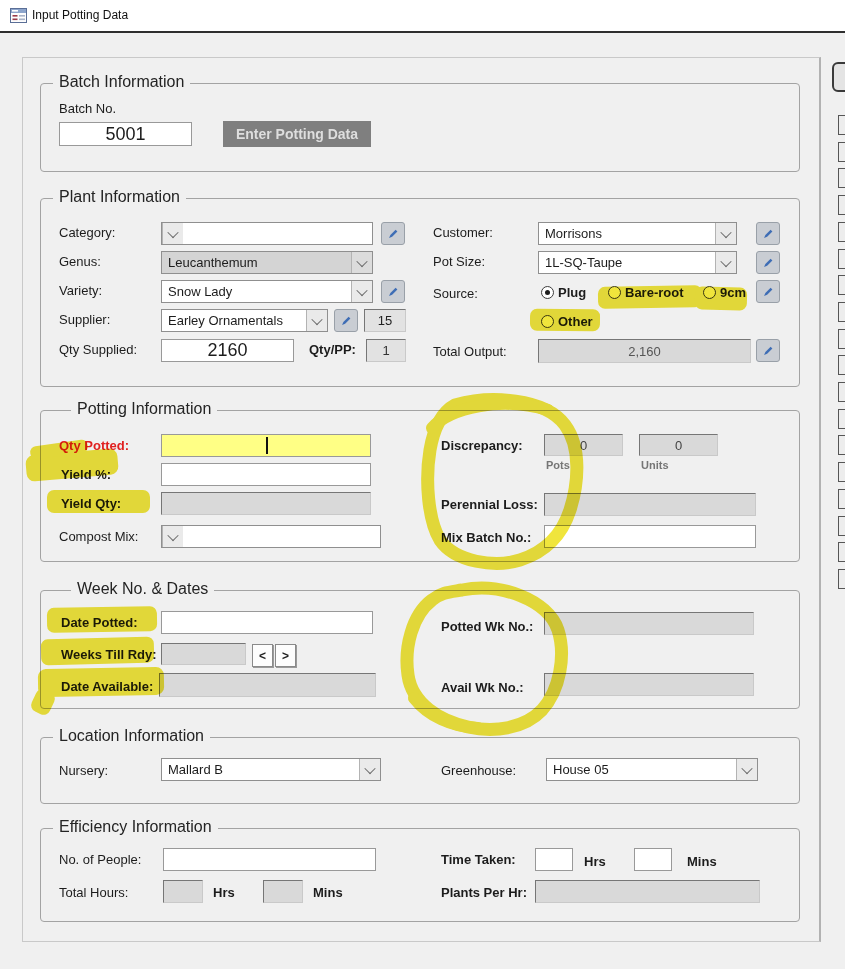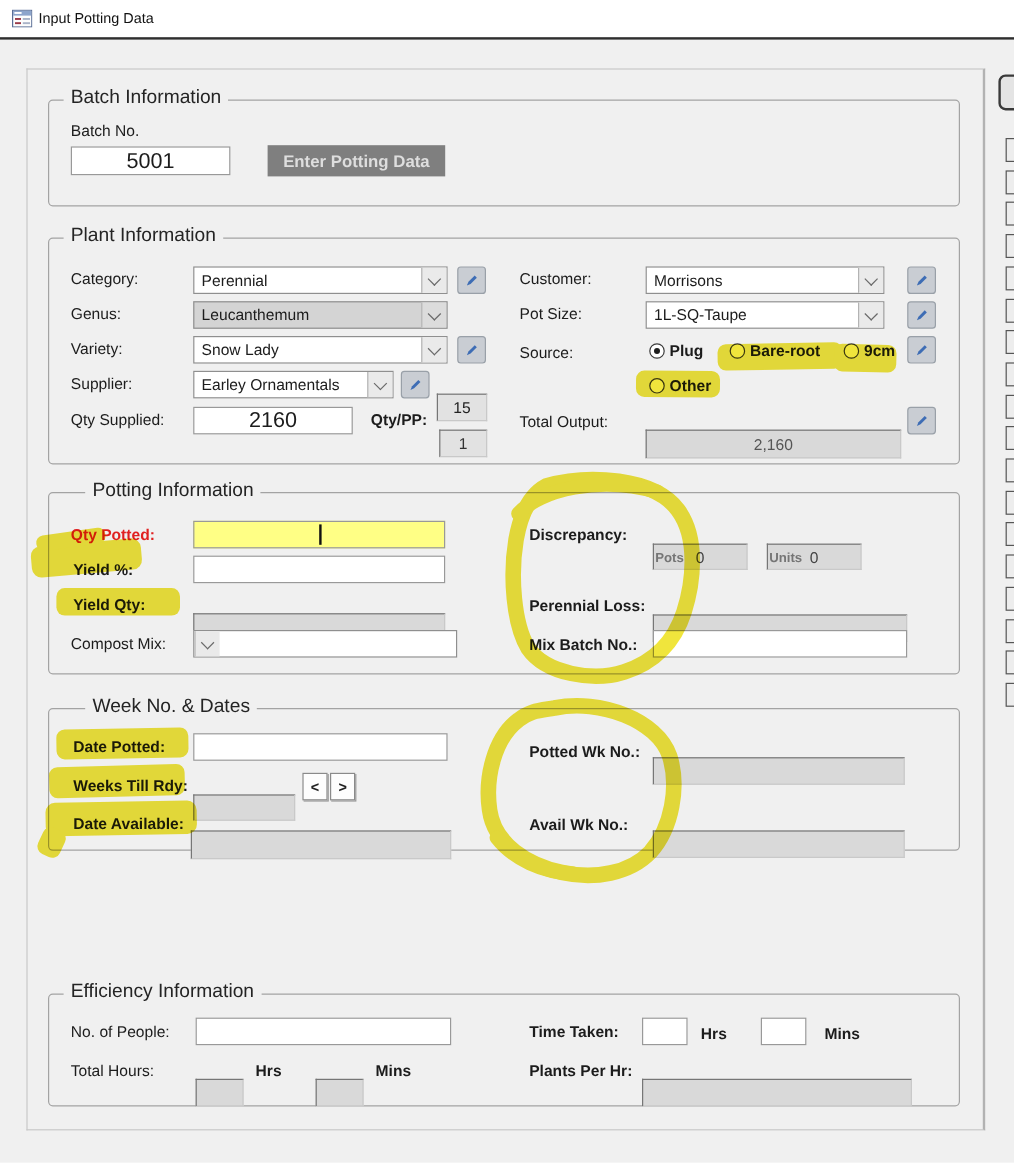--- a/index.html
+++ b/index.html
@@ -20,21 +20,21 @@
   
   .lbl { position:absolute; font-size:13px; color:#1c1c1c; white-space:nowrap; }
   .b { font-weight:600; }
   .red { color:#e02020; font-weight:600; }
   .cap { position:absolute; font-size:11px; font-weight:600; color:#757575; white-space:nowrap; }
   
   .inp { position:absolute; background:#fff; border:1px solid #999; font-size:18px;
          display:flex; align-items:center; padding:0 6px; box-sizing:border-box; }
   .ctr { justify-content:center; padding:0; }
   .gray { position:absolute; background:#d9d9d9; border:1px solid; border-color:#767676 #c9c9c9 #c9c9c9 #767676;
-          font-size:13px; color:#4c4c4c; display:flex; align-items:center; padding:0 6px; box-sizing:border-box;margin-top:19px; }
+          font-size:13px; color:#4c4c4c; display:flex; align-items:center; padding:0 6px; box-sizing:border-box; }
   .yellowfield { background:#ffff85; }
   
   .combo { position:absolute; background:#fff; border:1px solid #8f8f8f; box-sizing:border-box;
            display:flex; align-items:stretch; font-size:13px; }
   .combo .val { flex:1; display:flex; align-items:center; padding:0 6px; overflow:hidden; white-space:nowrap; }
   .combo .arrow { width:20px; border-left:1px solid #b3b3b3; background:#eaeaea; display:flex; align-items:center; justify-content:center; }
   .combo.disabled { background:#d4d4d4;text-align:center; }
   .combo.disabled .arrow { background:#dcdcdc; }
   .chev { width:7px; height:7px; border-right:1.6px solid #6a6a6a; border-bottom:1.6px solid #6a6a6a;
           transform:rotate(45deg) translate(-1px,-1px); }
@@ -111,21 +111,20 @@
     <span class="lbl" style="left:18px;top:17px">Batch No.</span>
     <div class="inp ctr" style="left:18px;top:38px;width:133px;height:24px">5001</div>
     <div class="bigbtn" style="left:182px;top:37px;width:148px;height:26px">Enter Potting Data</div>
   </div>
 
   <div class="group" style="left:40px;top:198px;width:758px;height:187px">
     <span class="gtitle" style="left:12px">Plant Information</span>
 
     <span class="lbl" style="left:18px;top:26px">Category:</span>
     <div class="combo" style="left:120px;top:23px;width:212px;height:23px">
-      <span class="val">Perennial</span>
       <span class="arrow">
           <span class="chev"></span>
         </span>
     </div>
     <div class="pencil" style="left:340px;top:23px">
       <svg width="14" height="14" viewBox="0 0 16 16">
           <path d="M3.5 12.5 L5 9 L11 3 L13 5 L7 11 Z" fill="#3e6db5"></path>
         </svg>
     </div>
 
@@ -266,20 +265,39 @@
     <span class="lbl b" style="left:20px;top:88px">Date Available:</span>
     <div class="gray" style="left:118px;top:82px;width:217px;height:24px"></div>
 
     <span class="lbl b" style="left:400px;top:28px">Potted Wk No.:</span>
     <div class="gray" style="left:503px;top:21px;width:210px;height:23px"></div>
 
     <span class="lbl b" style="left:400px;top:89px">Avail Wk No.:</span>
     <div class="gray" style="left:503px;top:82px;width:210px;height:23px"></div>
   </div>
 
+  <div class="group" style="left:40px;top:737px;width:758px;height:65px">
+    <span class="gtitle" style="left:12px">Location Information</span>
+
+    <span class="lbl" style="left:18px;top:25px">Nursery:</span>
+    <div class="combo" style="left:120px;top:20px;width:220px;height:23px">
+      <span class="val">Mallard B</span>
+      <span class="arrow">
+          <span class="chev"></span>
+        </span>
+    </div>
+
+    <span class="lbl" style="left:400px;top:25px">Greenhouse:</span>
+    <div class="combo" style="left:505px;top:20px;width:212px;height:23px">
+      <span class="val">House 05</span>
+      <span class="arrow">
+          <span class="chev"></span>
+        </span>
+    </div>
+  </div>
 
   <div class="group" style="left:40px;top:828px;width:758px;height:92px">
     <span class="gtitle" style="left:12px">Efficiency Information</span>
 
     <span class="lbl" style="left:18px;top:23px">No. of People:</span>
     <div class="inp" style="left:122px;top:19px;width:213px;height:23px"></div>
 
     <span class="lbl" style="left:18px;top:56px">Total Hours:</span>
     <div class="gray" style="left:122px;top:51px;width:40px;height:23px"></div>
     <span class="lbl b" style="left:172px;top:56px">Hrs</span>

